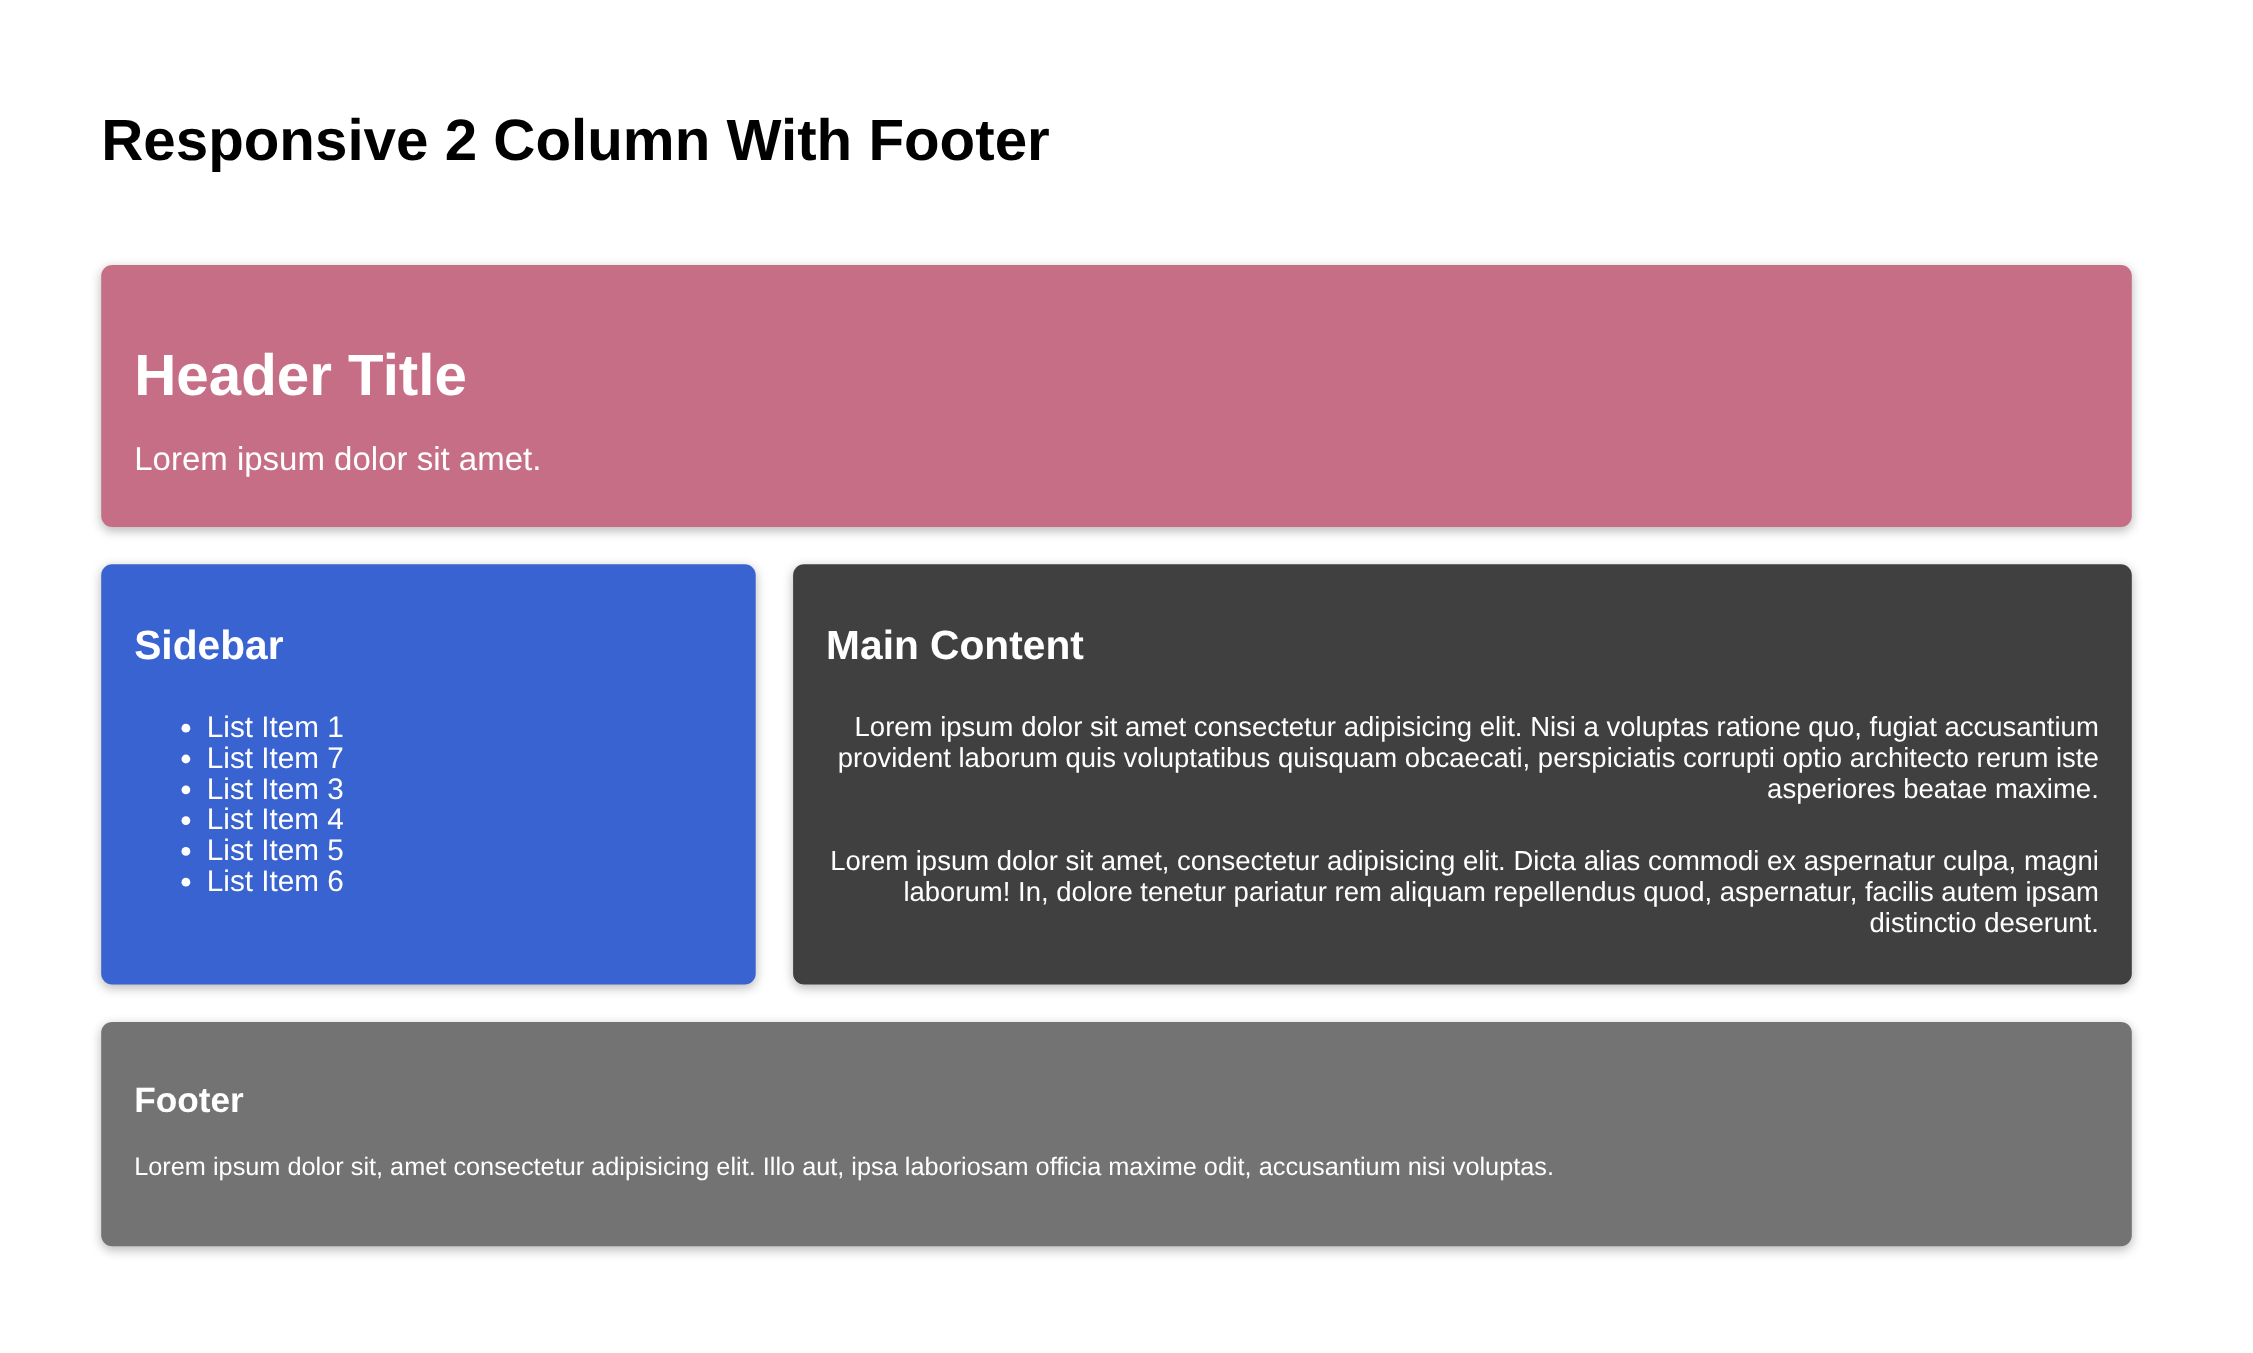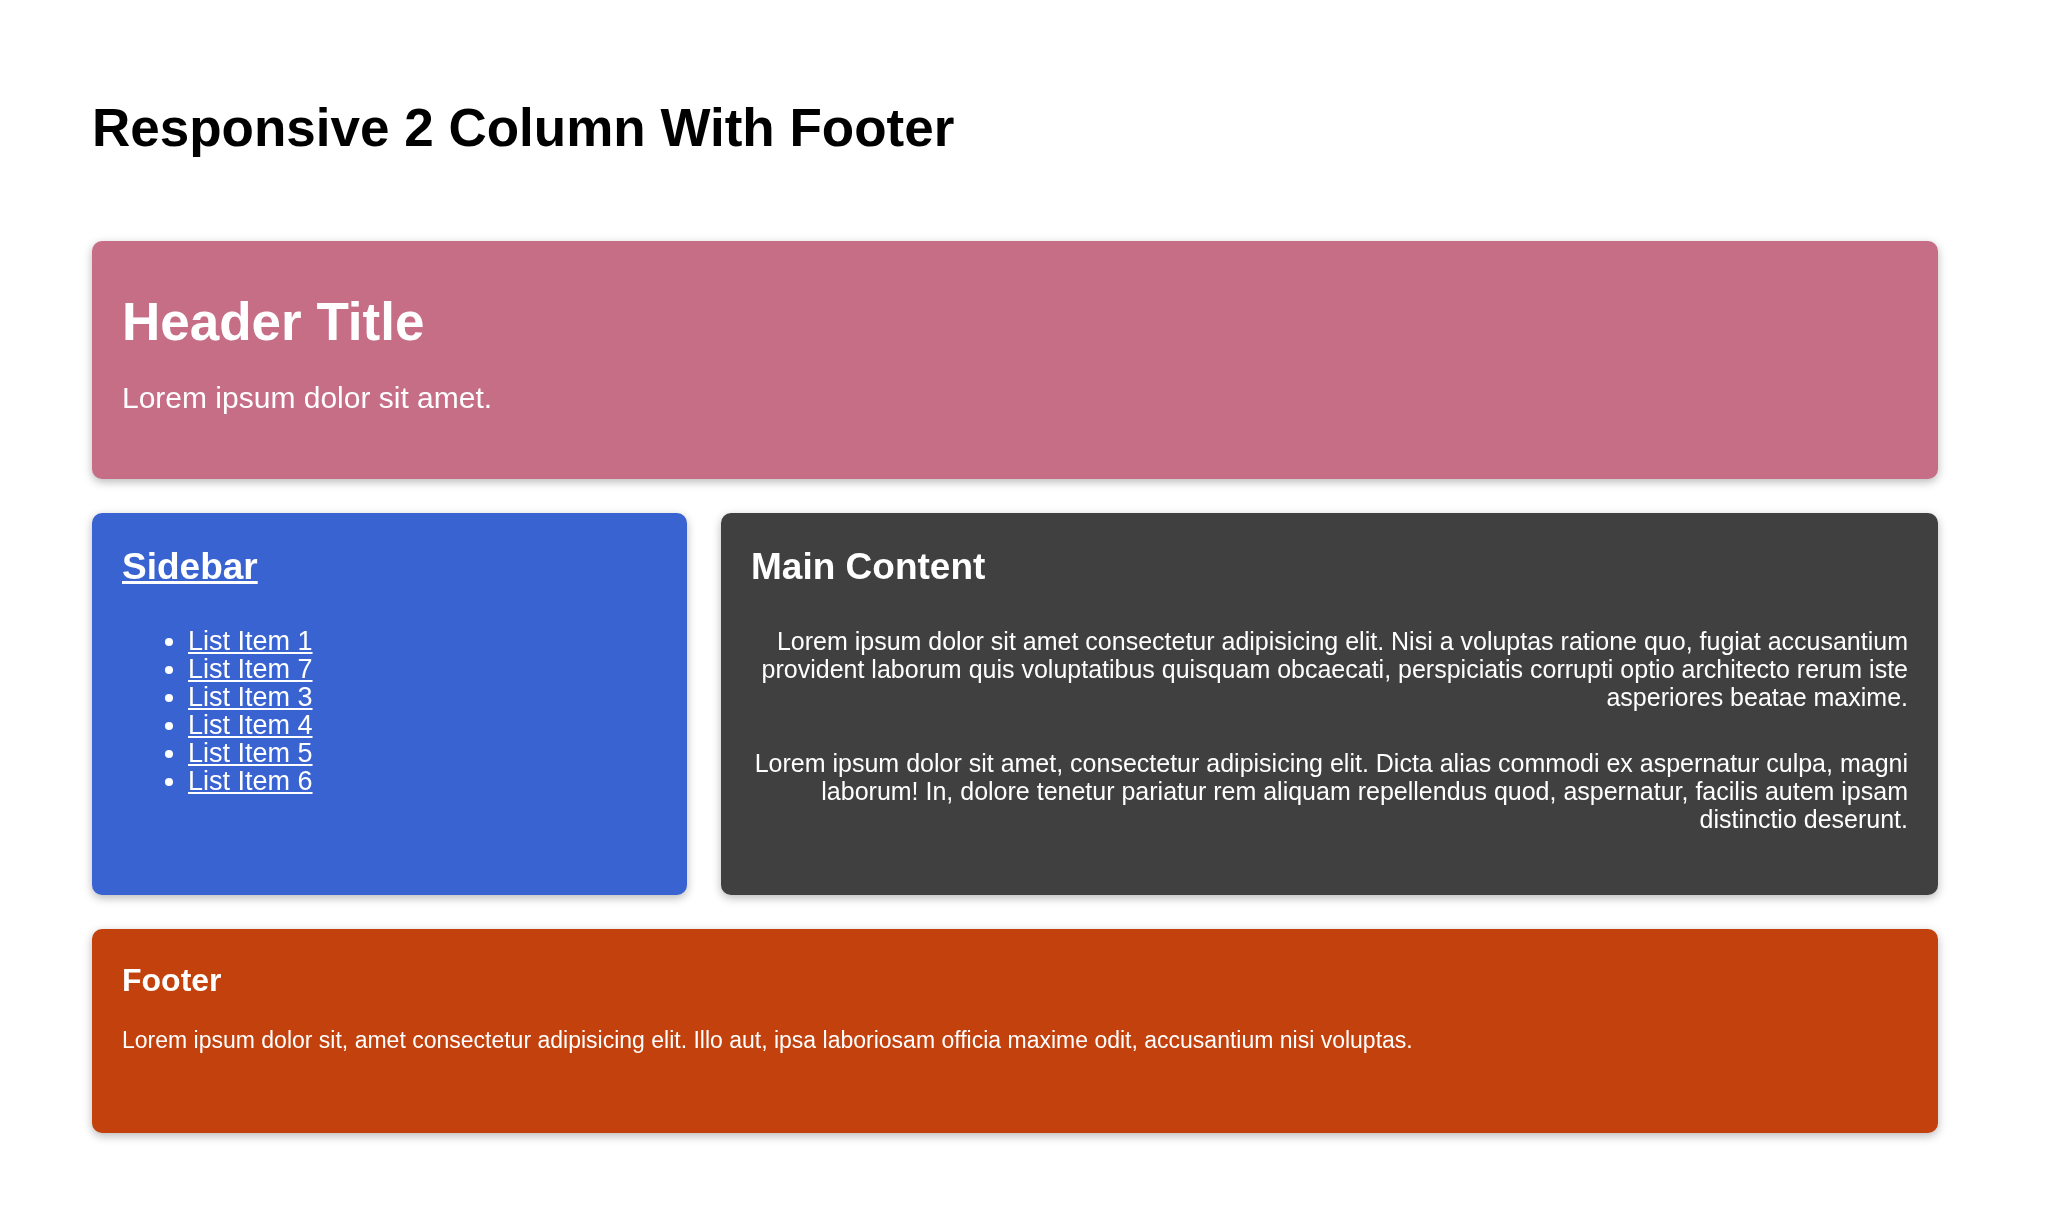--- a/index.html
+++ b/index.html
@@ -24,21 +24,21 @@
     text-align: left;
     margin: 0;
     padding-top: 98px;
     line-height: 1.15;
   }
   .box {
     box-sizing: border-box;
     border-radius: 10px;
     box-shadow: 0 3px 10px rgba(0,0,0,0.28);
     color: #ffffff;
-    padding: 3px 30px;
+    padding: 23px 30px;
     overflow: hidden;
   }
   .header-box {
     margin-top: 82px;
     height: 238px;
   }
   .header-box h2 {
     font-size: 53px;
     font-weight: bold;
     margin: 48px 0 0 0;
@@ -103,38 +103,38 @@
 
   <h1 class="page-title">Responsive 2 Column With Footer</h1>
 
   <header class="box header-box" style="background-color: rgb(199, 110, 135);">
     <h2>Header Title</h2>
     <p>Lorem ipsum dolor sit amet.</p>
   </header>
 
   <div class="row">
 
-    <aside class="box panel sidebar-box" style="background-color: rgb(58, 99, 210); text-decoration: underline;">
+    <aside class="box panel sidebar-box" style="background-color: rgb(58, 99, 210);">
       <h3>Sidebar</h3>
       <ul>
         <li>List Item 1</li>
         <li>List Item 7</li>
         <li>List Item 3</li>
         <li>List Item 4</li>
         <li>List Item 5</li>
         <li>List Item 6</li>
       </ul>
     </aside>
 
     <section class="box panel main-box" style="background-color: #404040;">
       <h3>Main Content</h3>
       <p>Lorem ipsum dolor sit amet consectetur adipisicing elit. Nisi a voluptas ratione quo, fugiat accusantium provident laborum quis voluptatibus quisquam obcaecati, perspiciatis corrupti optio architecto rerum iste asperiores beatae maxime.</p>
       <p>Lorem ipsum dolor sit amet, consectetur adipisicing elit. Dicta alias commodi ex aspernatur culpa, magni laborum! In, dolore tenetur pariatur rem aliquam repellendus quod, aspernatur, facilis autem ipsam distinctio deserunt.</p>
     </section>
 
   </div>
 
-  <footer class="box footer-box" style="background-color: #c2410c;">
+  <footer class="box footer-box" style="background-color: #737373;">
     <h4>Footer</h4>
     <p>Lorem ipsum dolor sit, amet consectetur adipisicing elit. Illo aut, ipsa laboriosam officia maxime odit, accusantium nisi voluptas.</p>
   </footer>
 
 </div>
 
 </body></html>

